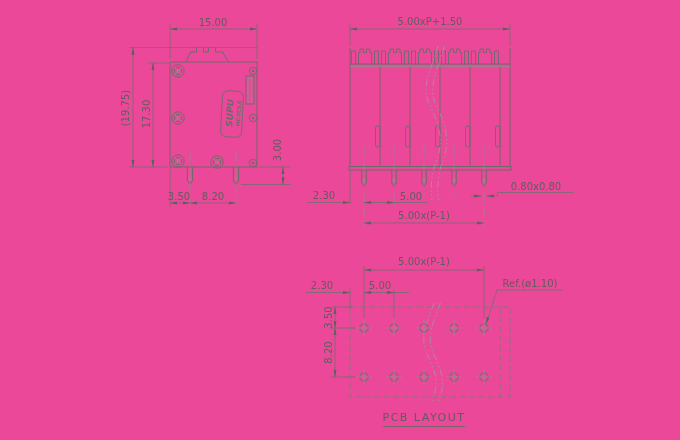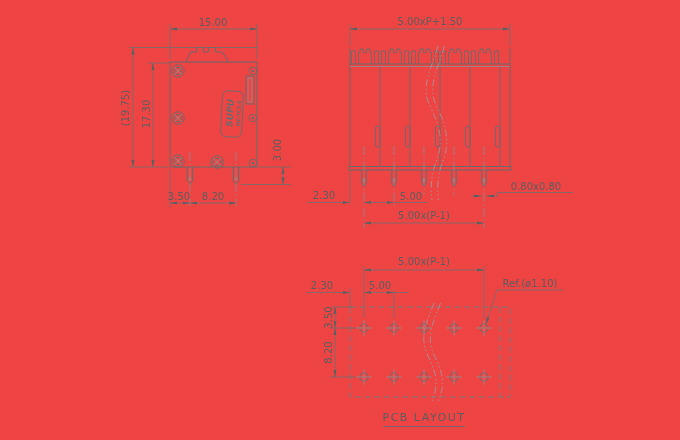--- a/index.html
+++ b/index.html
@@ -1,16 +1,16 @@
 <!DOCTYPE html>
 <html><head>
 <meta charset="utf-8">
 <style>
   html,body{margin:0;padding:0;background:#ffffff;}
-  .page{width:680px;height:440px;position:relative;background:#ef4444;overflow:hidden;}
+  .page{width:680px;height:440px;position:relative;background:#ec4899;overflow:hidden;}
   svg{display:block;}
   .ln{stroke:#6b6b6b;stroke-width:1;fill:none;stroke-linecap:butt;}
   .ln2{stroke:#6b6b6b;stroke-width:0.9;fill:none;}
   .lt{stroke:#8f8f8f;stroke-width:0.8;fill:none;}
   .dim{stroke:#707070;stroke-width:0.8;fill:none;}
   .cl{stroke:#8a8a8a;stroke-width:0.8;fill:none;stroke-dasharray:9 2.5 1.5 2.5;}
   .bk{stroke:#9a9a9a;stroke-width:0.8;fill:none;stroke-dasharray:7 2.5 1.5 2.5 1.5 2.5;}
   .dsh{stroke:#7a7a7a;stroke-width:1;fill:none;stroke-dasharray:6 3.5;}
   text{font-family:"DejaVu Sans","Liberation Sans",sans-serif;font-size:10px;fill:#5e5e5e;}
   .ttl{font-size:11px;letter-spacing:1.5px;}

